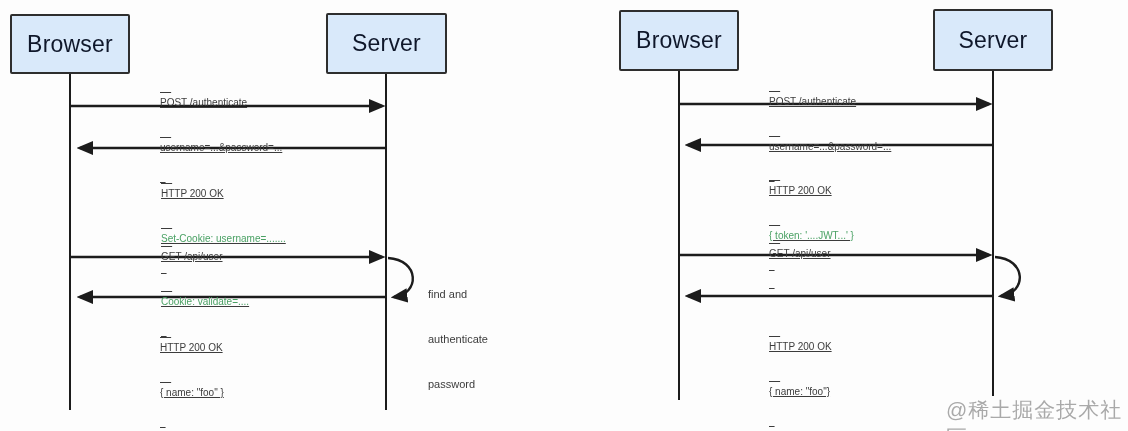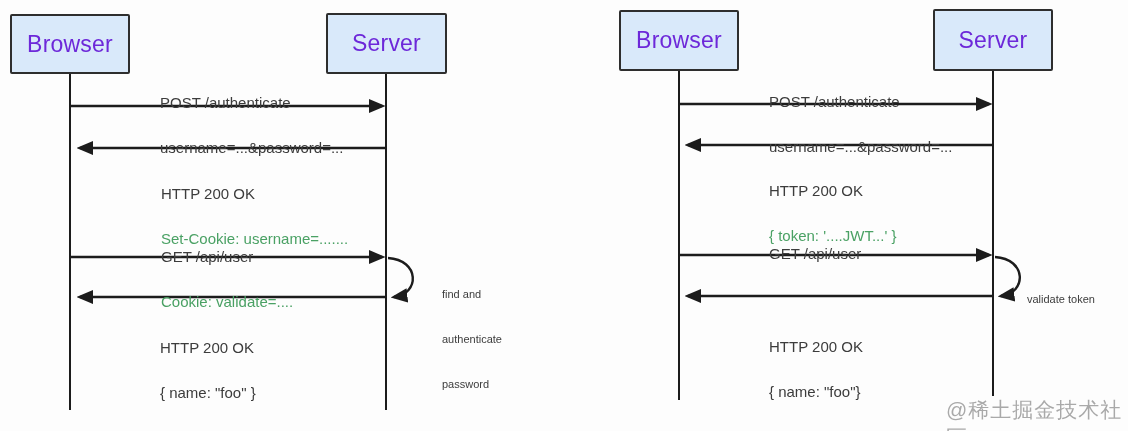--- a/index.html
+++ b/index.html
@@ -15,33 +15,33 @@
   .wires{position:absolute;left:0;top:0;}
   .wires .wire{stroke:var(--line);fill:none;}
   .wires .lifeline{stroke-width:2;}
   .wires .arrow{stroke-width:2.4;}
   .wires .loop{stroke-width:2.4;}
   #ah path{fill:var(--line);}
   .actor{
     position:absolute; box-sizing:border-box;
     background:var(--actor-fill); border:2.5px solid var(--actor-border);
     border-radius:2px; display:flex; align-items:center; justify-content:center;
-    font-size:23px; color:#6d28d9; letter-spacing:.2px;
+    font-size:23px; color:#0f172a; letter-spacing:.2px;
   }
-  .msg{position:absolute; font-size:15px; line-height:15px; color:var(--text); white-space:pre;}
+  .msg{position:absolute; font-size:10px; line-height:15px; color:var(--text); white-space:pre;text-decoration:underline;}
   .msg .hl{color:var(--green);}
   .note{position:absolute; font-size:11px; line-height:15px; color:var(--text); white-space:pre;}
   
   #d0-browser{left:10px; top:14px; width:120px; height:60px;}
   #d0-server {left:326px; top:13px; width:121px; height:61px;}
   #d0m0{left:160px; top:65px;}
   #d0m1{left:161px; top:156px;}
   #d0m2{left:161px; top:219px;}
   #d0m3{left:160px; top:310px;}
-  #d0note{left:442px; top:257px;}
+  #d0note{left:428px; top:257px;}
   
   #d1-browser{left:619px; top:10px; width:120px; height:61px;}
   #d1-server {left:933px; top:9px;  width:120px; height:62px;}
   #d1m0{left:769px; top:64px;}
   #d1m1{left:769px; top:153px;}
   #d1m2{left:769px; top:216px;}
   #d1m3{left:769px; top:309px;}
   #d1note{left:1027px; top:262px;}
   .watermark{
     position:absolute; left:946px; top:396px; font-size:21px;
@@ -123,18 +123,15 @@
     <div>HTTP 200 OK</div>
     <div class="hl">{ token: '....JWT...' }</div>
   </div>
   <div class="msg" id="d1m2">
     <div>GET /api/user</div>
   </div>
   <div class="msg" id="d1m3">
     <div>HTTP 200 OK</div>
     <div>{ name: "foo"}</div>
   </div>
-  <div class="note" id="d1note">
-    <div>validate token</div>
-  </div>
 
   <div class="watermark">@稀土掘金技术社区</div>
 </div>
 
 </body></html>

